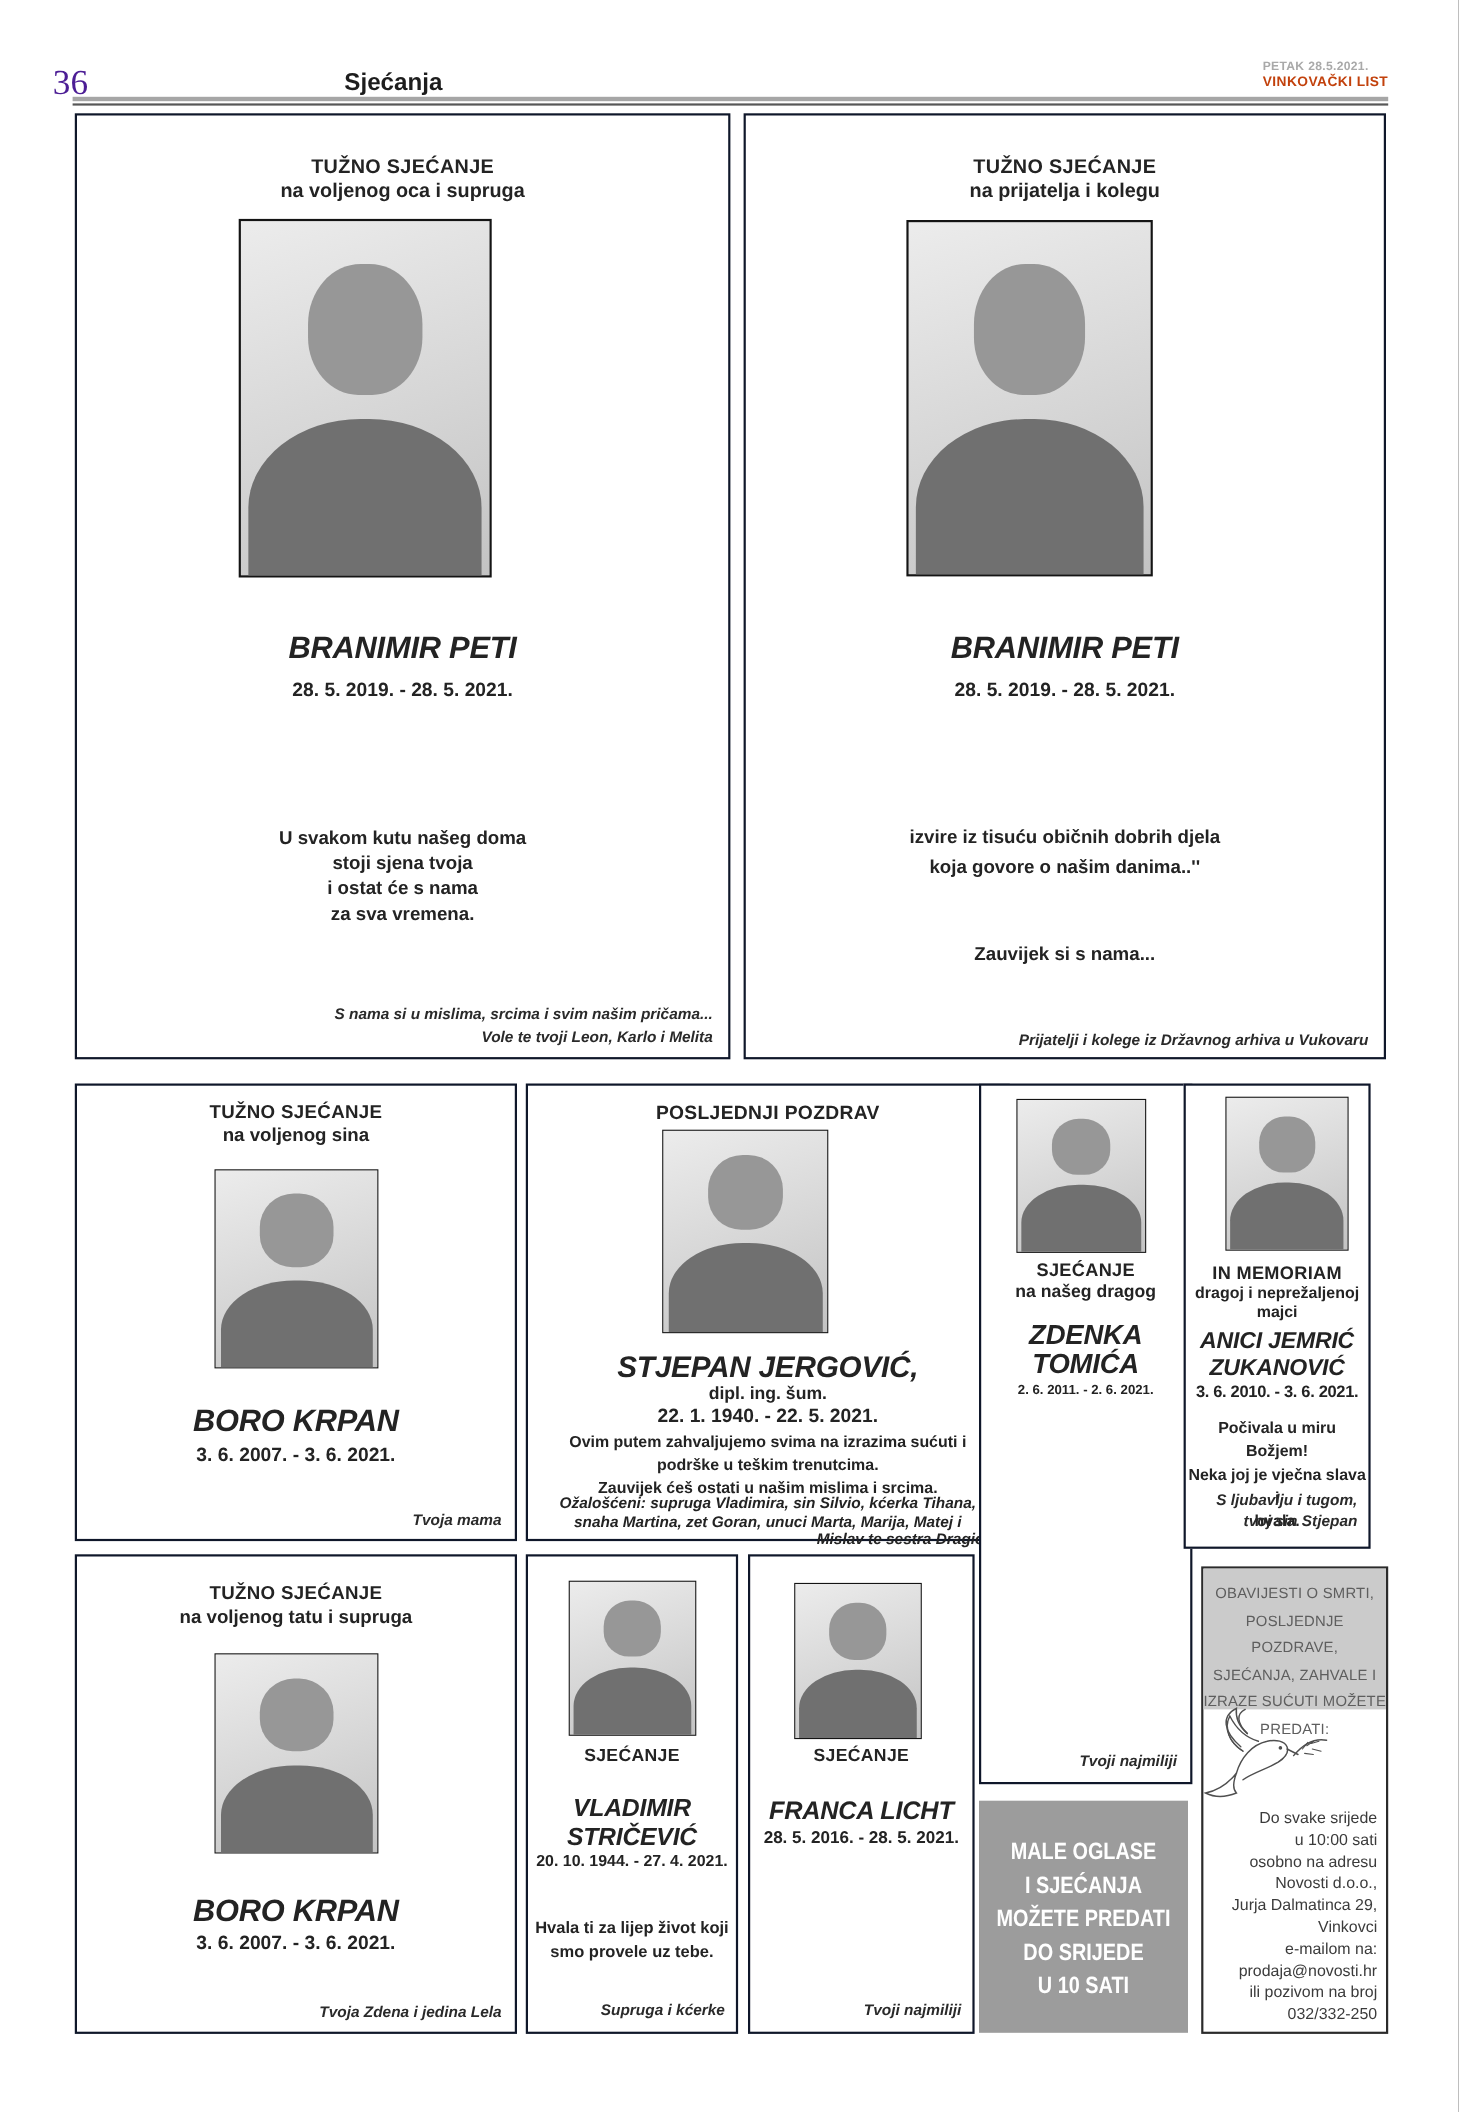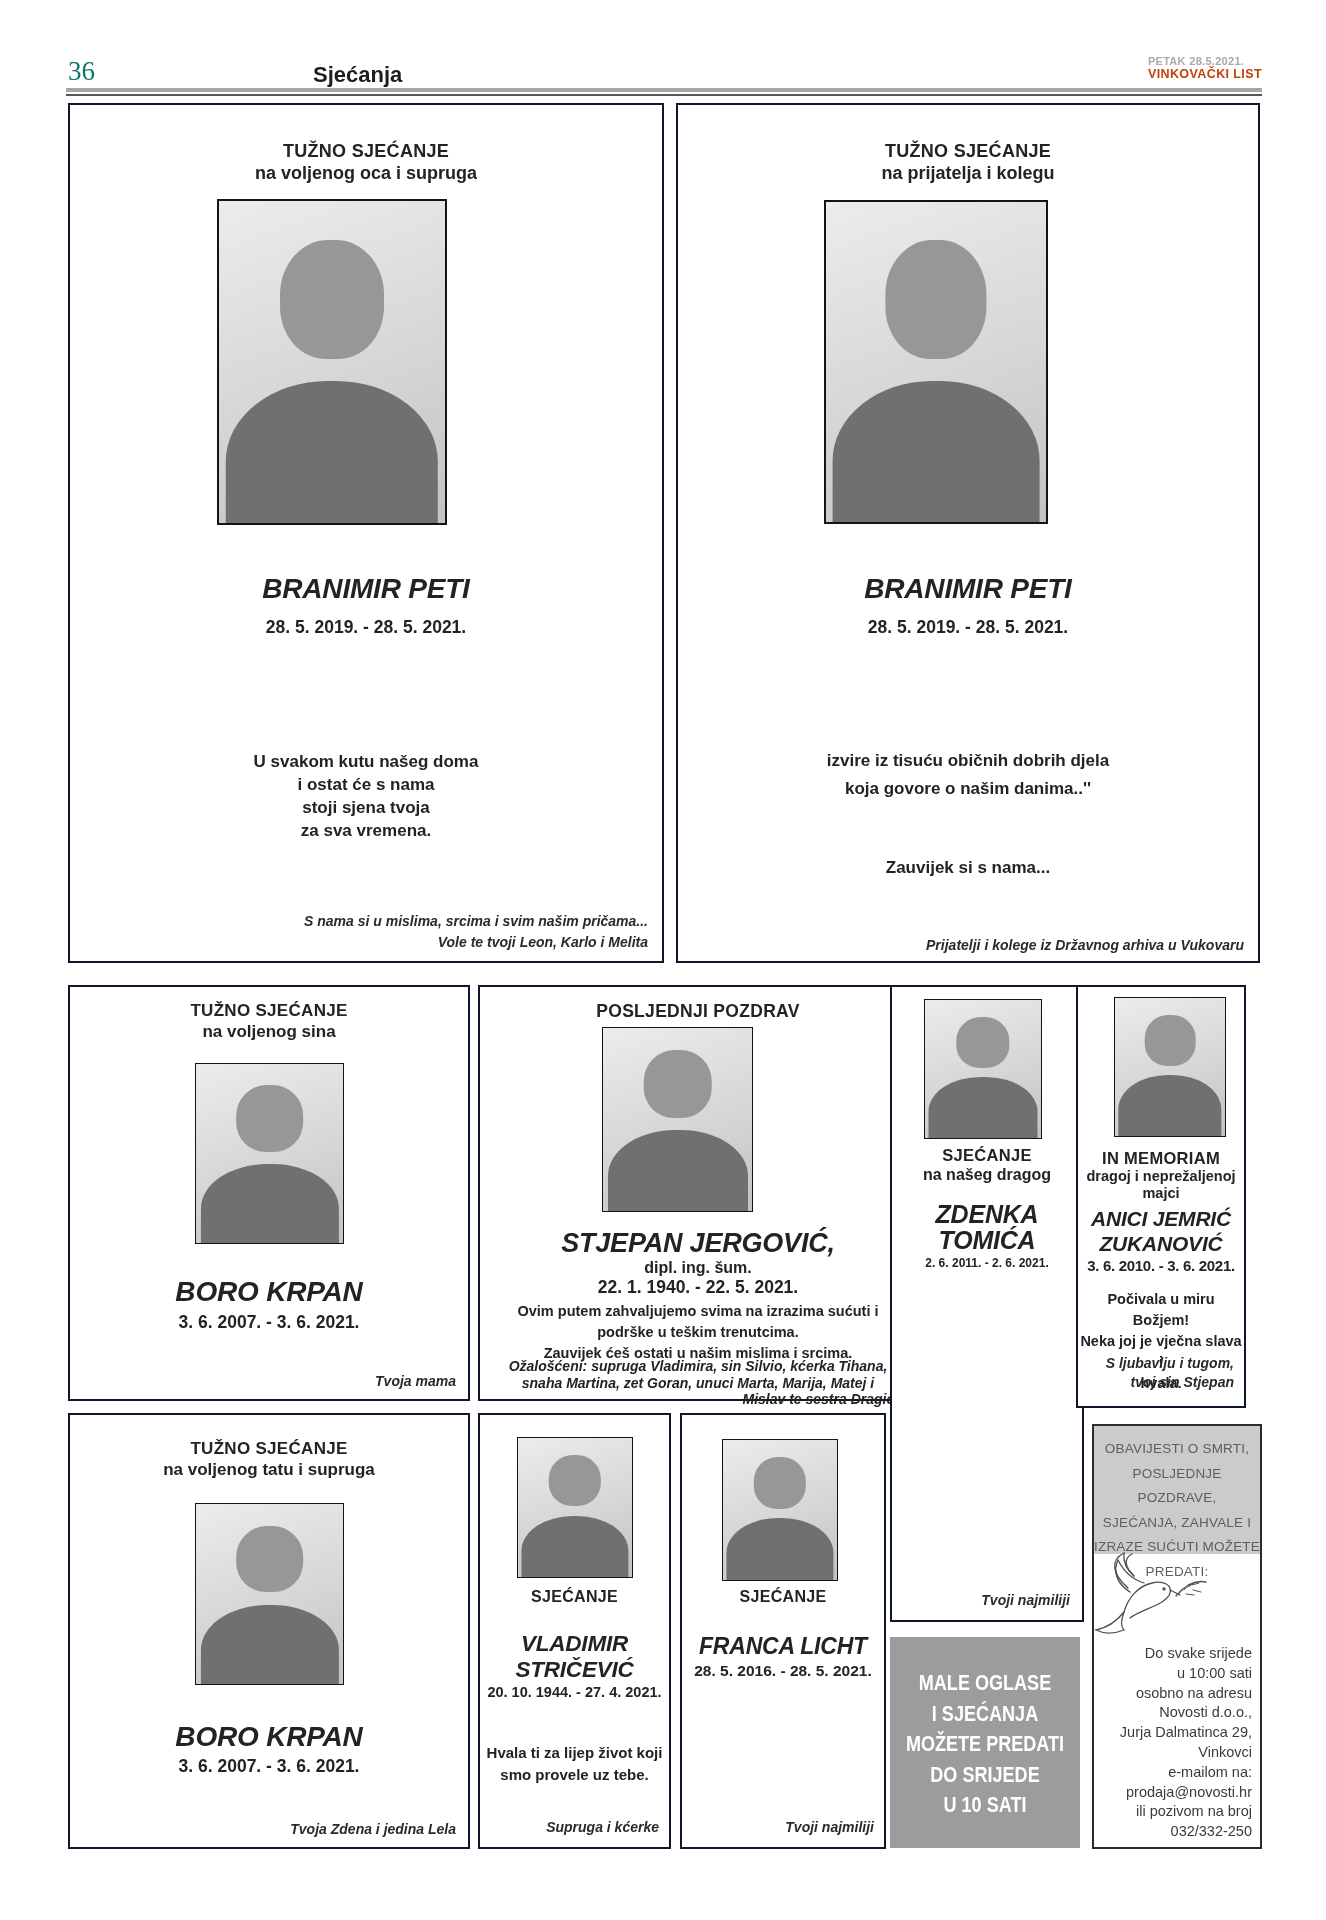--- a/index.html
+++ b/index.html
@@ -1,22 +1,22 @@
 <!DOCTYPE html>
 <html><head>
 <meta charset="utf-8">
 <style>
   html,body { margin:0; padding:0; background:#888; }
   #page {
     position:relative; width:1326px; height:1920px; background:#ffffff;
     font-family:"Liberation Sans", sans-serif; color:#232323; overflow:hidden;
   }
   
-  .pg-num { position:absolute; left:68px; top:56px; font-family:"Liberation Serif", serif;
-            font-size:27px; color:#0f766e; }
+  .pg-num { position:absolute; left:48px; top:56px; font-family:"Liberation Serif", serif;
+            font-size:32px; color:#4c1d95; }
   .section-title { position:absolute; left:313px; top:62px; font-size:22px; font-weight:700; color:#1d1d1d; }
   .mast { position:absolute; right:64px; top:55px; text-align:left; line-height:13px; }
   .mast .date { font-size:11px; color:#a9a9a9; font-weight:700; letter-spacing:0.3px; }
   .mast .pub  { font-size:12.5px; color:#c2410c; font-weight:700; letter-spacing:0.4px; }
   .rule { position:absolute; left:66px; top:88px; width:1196px; height:2px;
           border-top:4px solid #a6a6a6; border-bottom:2px solid #575757; background:#fff; }
   
   .card { position:absolute; box-sizing:border-box; background:#fff; border:2px solid #0f172a; }
   .kicker, .subkick, .name, .dates, .title-ln, .body-blk, .name-blk
         { position:absolute; left:0; right:0; text-align:center; font-weight:700; }
@@ -61,22 +61,22 @@
   <div class="rule"></div>
 
   <section class="card" style="left:68px;top:103px;width:596px;height:860px;">
     <div class="kicker" style="top:36px;font-size:18px;">TUŽNO SJEĆANJE</div>
     <div class="subkick" style="top:58px;font-size:18px;">na voljenog oca i supruga</div>
     <div class="photo lg" style="left:147px;top:94px;width:230px;height:326px;"></div>
     <div class="name" style="top:468px;font-size:28px;">BRANIMIR PETI</div>
     <div class="dates" style="top:512px;font-size:17.5px;">28. 5. 2019. - 28. 5. 2021.</div>
     <div class="body-blk" style="top:645px;font-size:17px;line-height:23px;">
       <div>U svakom kutu našeg doma</div>
+      <div>stoji sjena tvoja</div>
       <div>i ostat će s nama</div>
-      <div>stoji sjena tvoja</div>
       <div>za sva vremena.</div>
     </div>
     <div class="sig" style="right:14px;bottom:8px;font-size:14px;line-height:21px;">
       <div>S nama si u mislima, srcima i svim našim pričama...</div>
       <div>Vole te tvoji Leon, Karlo i Melita</div>
     </div>
   </section>
 
   <section class="card" style="left:676px;top:103px;width:584px;height:860px;">
     <div class="kicker" style="top:36px;font-size:18px;">TUŽNO SJEĆANJE</div>

